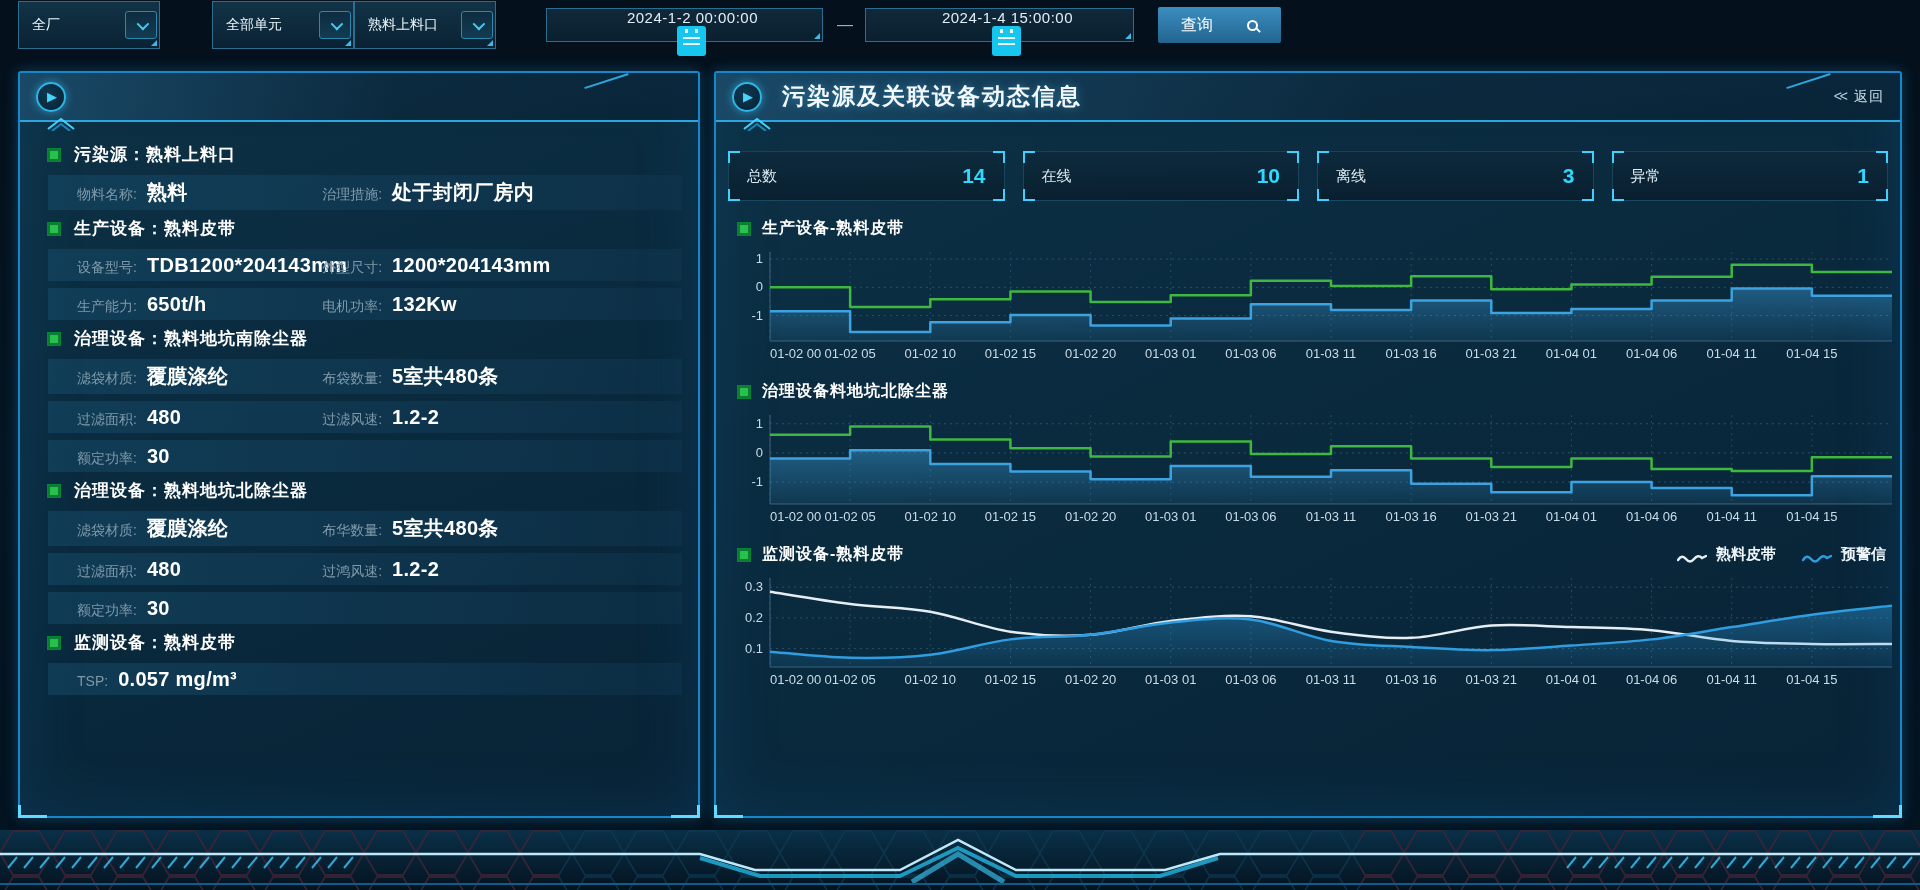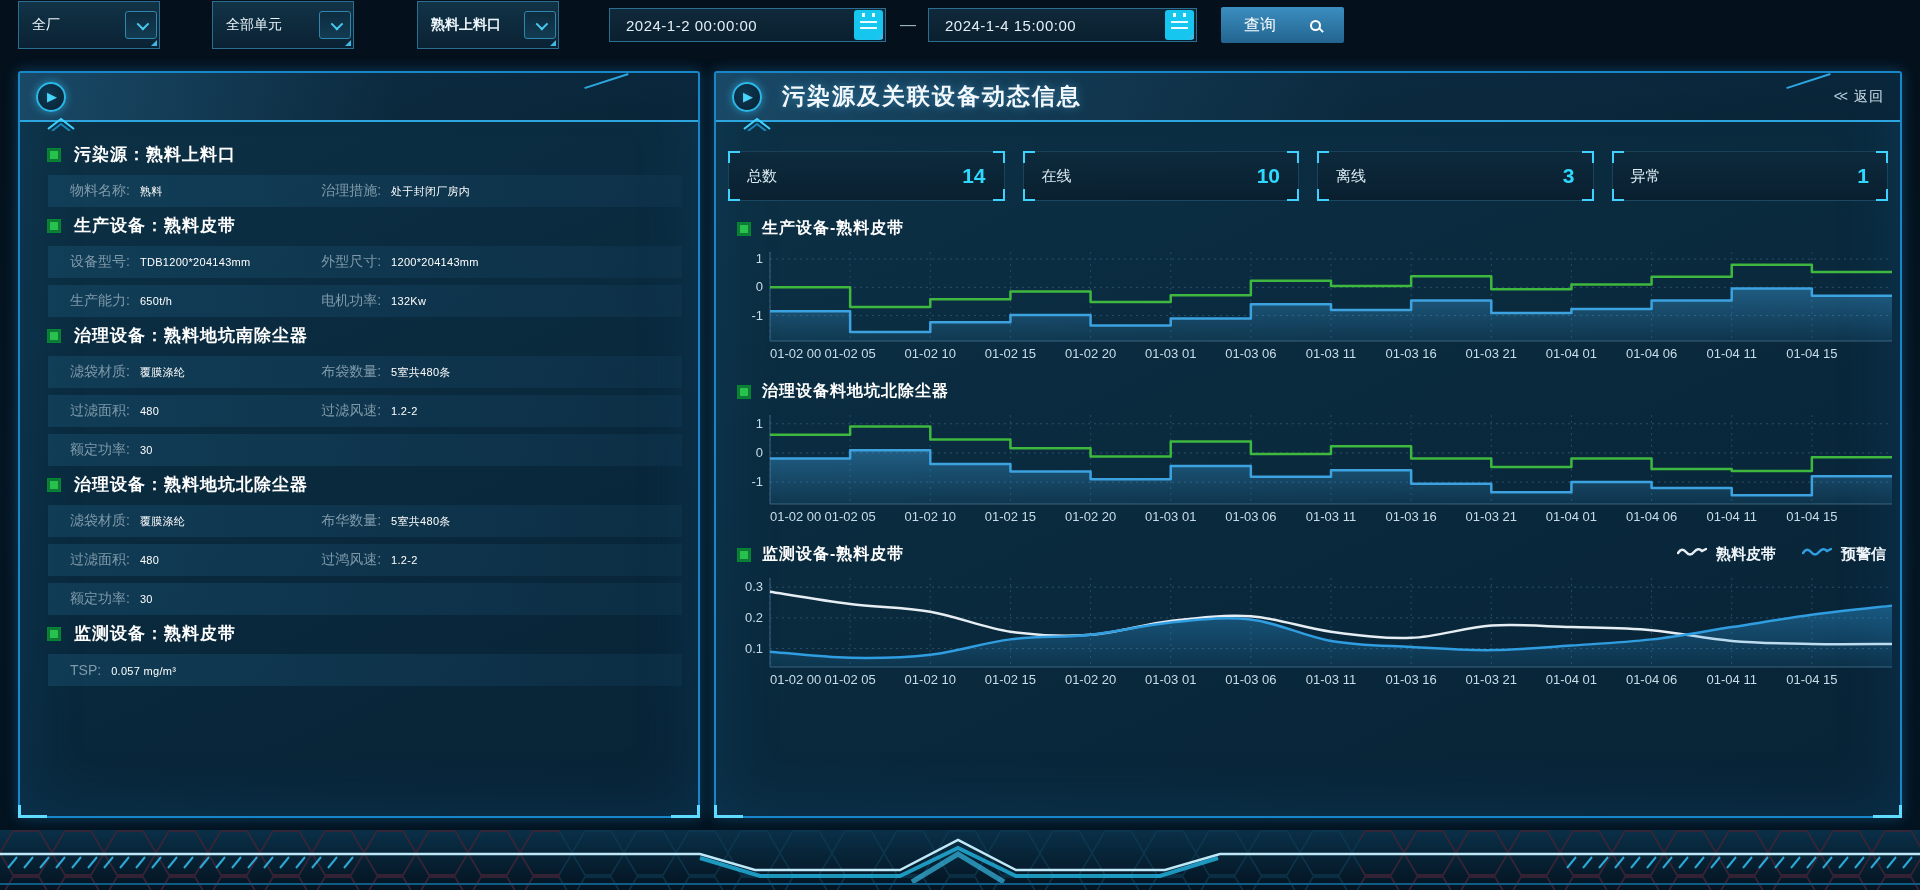--- a/index.html
+++ b/index.html
@@ -17,25 +17,25 @@
     border:1px solid #2c6e8f; padding-left:13px; position:relative; cursor:pointer;
   }
   .sel .val { font-size:14px; color:#eaf4fa; }
   .sel .dd {
     width:32px; height:28px; margin-right:2px; border:1px solid #2f87ad; border-radius:3px;
     display:flex; align-items:center; justify-content:center;
     background:linear-gradient(180deg,#0e2c40,#123c52);
   }
   .chev { width:9px; height:9px; border-right:2px solid #49c9ef; border-bottom:2px solid #49c9ef; transform:rotate(45deg) translateY(-2px); }
   .sel::after{ content:""; position:absolute; right:2px; bottom:2px; width:0; height:0; border-left:6px solid transparent; border-bottom:6px solid #3fb9e4; }
-  .gap52{margin-left:52px;} .gap62{margin-left:63px;font-weight:bold;} .gap50{margin-left:50px;} .gap24{margin-left:24px;}
+  .gap52{margin-left:52px;} .gap62{} .gap50{margin-left:50px;} .gap24{margin-left:24px;}
   .datebox {
     height:34px; display:flex; align-items:center; justify-content:space-between;
     background:linear-gradient(180deg,#10293a 0%,#0a2030 100%);
-    border:1px solid #2c6e8f; padding-left:16px; position:relative; cursor:pointer;
+    border:1px solid #2c6e8f; padding-left:16px; position:relative; cursor:pointer;flex-direction:column;
   }
   .datebox .dval{ font-size:15px; color:#e2eef6; letter-spacing:.5px; }
   .calbtn { width:29px; height:30px; margin-right:2px; border-radius:3px; background:#17c6ef; position:relative; flex:0 0 auto; }
   .calbtn::before{ content:""; position:absolute; left:6px; right:6px; top:11px; height:2px; background:#eafcff; box-shadow:0 6px 0 #eafcff; }
   .calbtn::after{ content:""; position:absolute; left:8px; top:3px; width:3px; height:4px; background:#eafcff; box-shadow:10px 0 0 #eafcff; }
   .datebox::after{ content:""; position:absolute; right:2px; bottom:2px; width:0; height:0; border-left:6px solid transparent; border-bottom:6px solid #3fb9e4; }
   .dash { color:#9fb6c4; font-size:16px; margin:0 12px 0 14px; }
   .querybtn {
     width:123px; height:36px; border:none; cursor:pointer; display:flex; align-items:center; justify-content:center; gap:34px;
     background:linear-gradient(180deg,#3b8ec0 0%,#23648f 100%); color:#fff; font-size:16px;
@@ -63,45 +63,45 @@
   .playicon span{ color:#49d4fa; font-size:13px; line-height:1; margin-left:2px; }
   .phead .chevdeco{ position:absolute; left:26px; bottom:-11px; width:30px; height:16px; }
   .ptitle { font-size:23px; font-weight:bold; color:#f2f8fc; letter-spacing:2px; text-shadow:0 0 10px rgba(90,200,255,.45); }
   .backlink { margin-left:auto; font-size:14px; color:#cfe0ea; cursor:pointer; letter-spacing:1px; }
   .backlink .lt { letter-spacing:-2px; margin-right:8px; color:#bcd3df; }
   
   .static-list { padding:14px 16px; }
   .sec-heading { display:flex; align-items:center; margin:7px 0 9px 12px; }
   .bullet { width:12px; height:12px; background:#27c24c; border:2px solid #0f7a36; outline:1px solid #083; margin-right:14px; flex:0 0 auto; }
   .sec-heading .txt { font-size:17px; font-weight:bold; color:#fff; letter-spacing:1px; }
-  .info-row { display:flex; align-items:center; min-height:32px; background:linear-gradient(90deg,rgba(23,77,108,.5),rgba(18,60,88,.35)); margin:0 0 7px 12px; padding:4px 4px; }
+  .info-row { display:flex; align-items:center; min-height:32px; background:linear-gradient(90deg,rgba(23,77,108,.5),rgba(18,60,88,.35)); margin:0 0 7px 12px; padding:4px 11px; }
   .cell { display:flex; align-items:baseline; }
   .cell.c1 { width:43%; padding-left:18px; }
   .cell.c2 { flex:1; }
   .flabel { font-size:14px; color:#7e99a9; margin-right:10px; white-space:nowrap; }
-  .fvalue { font-size:11px; font-weight:normal; color:#fff; letter-spacing:.3px; }
+  .fvalue { font-size:20px; font-weight:bold; color:#fff; letter-spacing:.3px; }
   
   .stats-row { display:flex; gap:18px; margin:21px 12px 0 12px; }
   .stat-card { position:relative; flex:1; height:50px; display:flex; align-items:center; justify-content:space-between; padding:0 18px;
     background:linear-gradient(180deg,rgba(13,42,60,.9),rgba(9,30,46,.9)); border:1px solid rgba(70,150,190,.28);margin-top:8px; }
   .stat-card .corner{ position:absolute; width:12px; height:12px; }
   .stat-card .tl{ left:-1px; top:-1px; border-left:2px solid #3fd2ff; border-top:2px solid #3fd2ff; }
   .stat-card .tr{ right:-1px; top:-1px; border-right:2px solid #3fd2ff; border-top:2px solid #3fd2ff; }
   .stat-card .bl{ left:-1px; bottom:-1px; border-left:2px solid #3fd2ff; border-bottom:2px solid #3fd2ff; }
   .stat-card .br{ right:-1px; bottom:-1px; border-right:2px solid #3fd2ff; border-bottom:2px solid #3fd2ff; }
   .stat-label { font-size:15px; color:#dcebf3; }
   .stat-value { font-size:21px; font-weight:bold; color:#2fd8ff; }
   
   .charts { padding:0 12px;margin-left:8px; }
   .chart-block { margin-top:17px; }
   .chart-titlebar { display:flex; align-items:center; margin-left:2px; }
   .chart-titlebar .bullet { margin-right:12px; }
   .chart-title { font-size:16px; font-weight:bold; color:#fff; letter-spacing:1px; }
   .legend { margin-left:auto; display:flex; align-items:center; gap:26px; margin-right:2px; }
-  .legend-item { display:flex; align-items:flex-start; gap:9px; cursor:pointer; }
+  .legend-item { display:flex; align-items:flex-end; gap:9px; cursor:pointer; }
   .legend-item .lname { font-size:15px; font-weight:bold; color:#eef5fa; }
   .chart-svg { display:block; margin-top:6px; }
   
   .footer { position:absolute; left:0; bottom:0; width:1920px; height:60px; }
 </style>
 </head>
 <body>
 
 <div class="topbar">
   <div class="sel">

